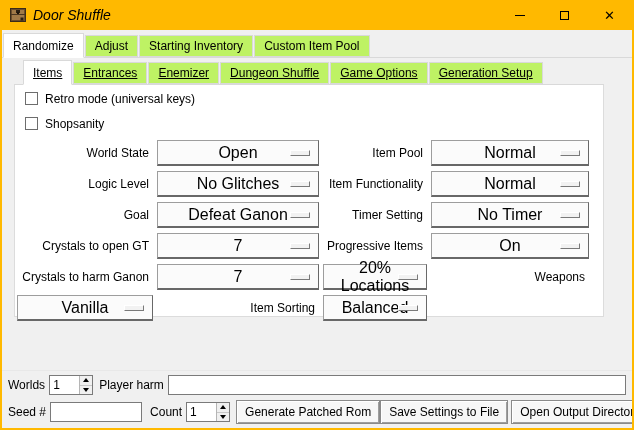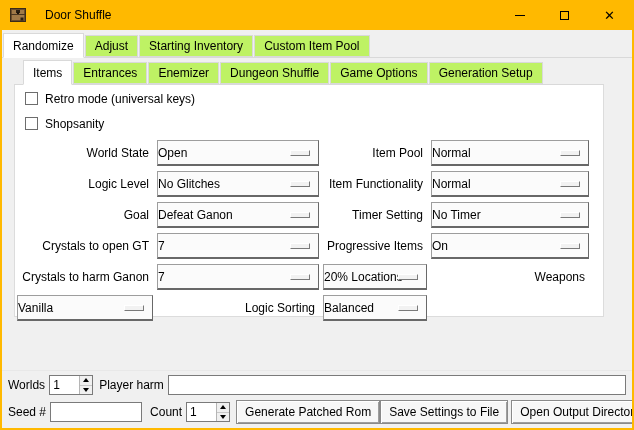--- a/index.html
+++ b/index.html
@@ -12,34 +12,34 @@
     border:2px solid #ffb900; border-top:none;
     overflow:hidden;
   }
 
   
   .titlebar{
     height:30px; background:#ffb900;
     display:flex; align-items:center;
   }
   .app-icon{width:18px;height:18px;margin-left:7px;display:flex;align-items:center;justify-content:center;}
-  .titlebar .title{margin-left:18px; font-size:12px; color:#000;}
+  .titlebar .title{margin-left:6px; font-size:14px; color:#000;font-style:italic;}
   .tb-btns{margin-left:auto; display:flex; height:30px;}
   .tb-btn{width:45px; height:30px; display:flex; align-items:center; justify-content:center; cursor:default;}
   .glyph-min{width:10px; border-top:1px solid #000; display:block;}
   .glyph-max{width:9px; height:9px; border:1px solid #000; display:block;}
   .glyph-close{font-size:13px; line-height:13px;}
 
   
   .client{height:398px; display:flex; flex-direction:column; background:#f0f0f0; overflow:hidden;}
 
   
   .tabs{display:flex; align-items:flex-end; padding-left:1px;}
   .outer-tabs{height:27px; padding-top:0;}
-  .inner-tabs{height:24px; margin-left:20px;}
+  .inner-tabs{height:24px; margin-left:20px;text-decoration:underline;}
   .tab{
     background:#bef264; border:1px solid #d9d9d9;
     padding:3px 9px 3px; margin-right:1px;
     white-space:nowrap; cursor:default; position:relative;
   }
   .tab.active{
     background:#fff; z-index:2;
     padding-top:5px; padding-bottom:4px;
     margin-bottom:-1px; border-bottom:1px solid #fff;
   }
@@ -70,22 +70,22 @@
   }
   .opt-label{
     text-align:right; line-height:26px; padding-right:4px;
     white-space:nowrap; overflow:hidden;
   }
   .optmenu{
     position:relative; height:26px; width:100%;
     background:#fbfbfb;
     border:1px solid #9d9d9d; border-right-color:#686868;
     border-bottom:2px solid #686868;
-    font-family:"Liberation Sans", sans-serif; font-size:12px; color:#000;
-    display:flex; align-items:center; justify-content:flex-start;
+    font-family:"Liberation Sans", sans-serif; font-size:16px; color:#000;
+    display:flex; align-items:center; justify-content:center;
     cursor:default; padding:0;
   }
   .optmenu .indicator{
     position:absolute; right:8px; top:50%; transform:translateY(-50%);
     width:20px; height:6px; background:#f2f2f2;
     border:1px solid; border-color:#ffffff #7a7a7a #7a7a7a #ffffff;
   }
 
   
   .bottom-bar{padding:4px 6px 4px 6px; background:#f0f0f0;}
@@ -240,21 +240,21 @@
           <button class="optmenu">
             <span>20% Locations</span>
             <span class="indicator"></span>
           </button>
 
           <span class="opt-label">Weapons</span>
           <button class="optmenu">
             <span>Vanilla</span>
             <span class="indicator"></span>
           </button>
-          <span class="opt-label">Logic Sorting</span>
+          <span class="opt-label">Item Sorting</span>
           <button class="optmenu">
             <span>Balanced</span>
             <span class="indicator"></span>
           </button>
 
         </div>
       </div>
     </div>
 
     <div class="bottom-bar">

